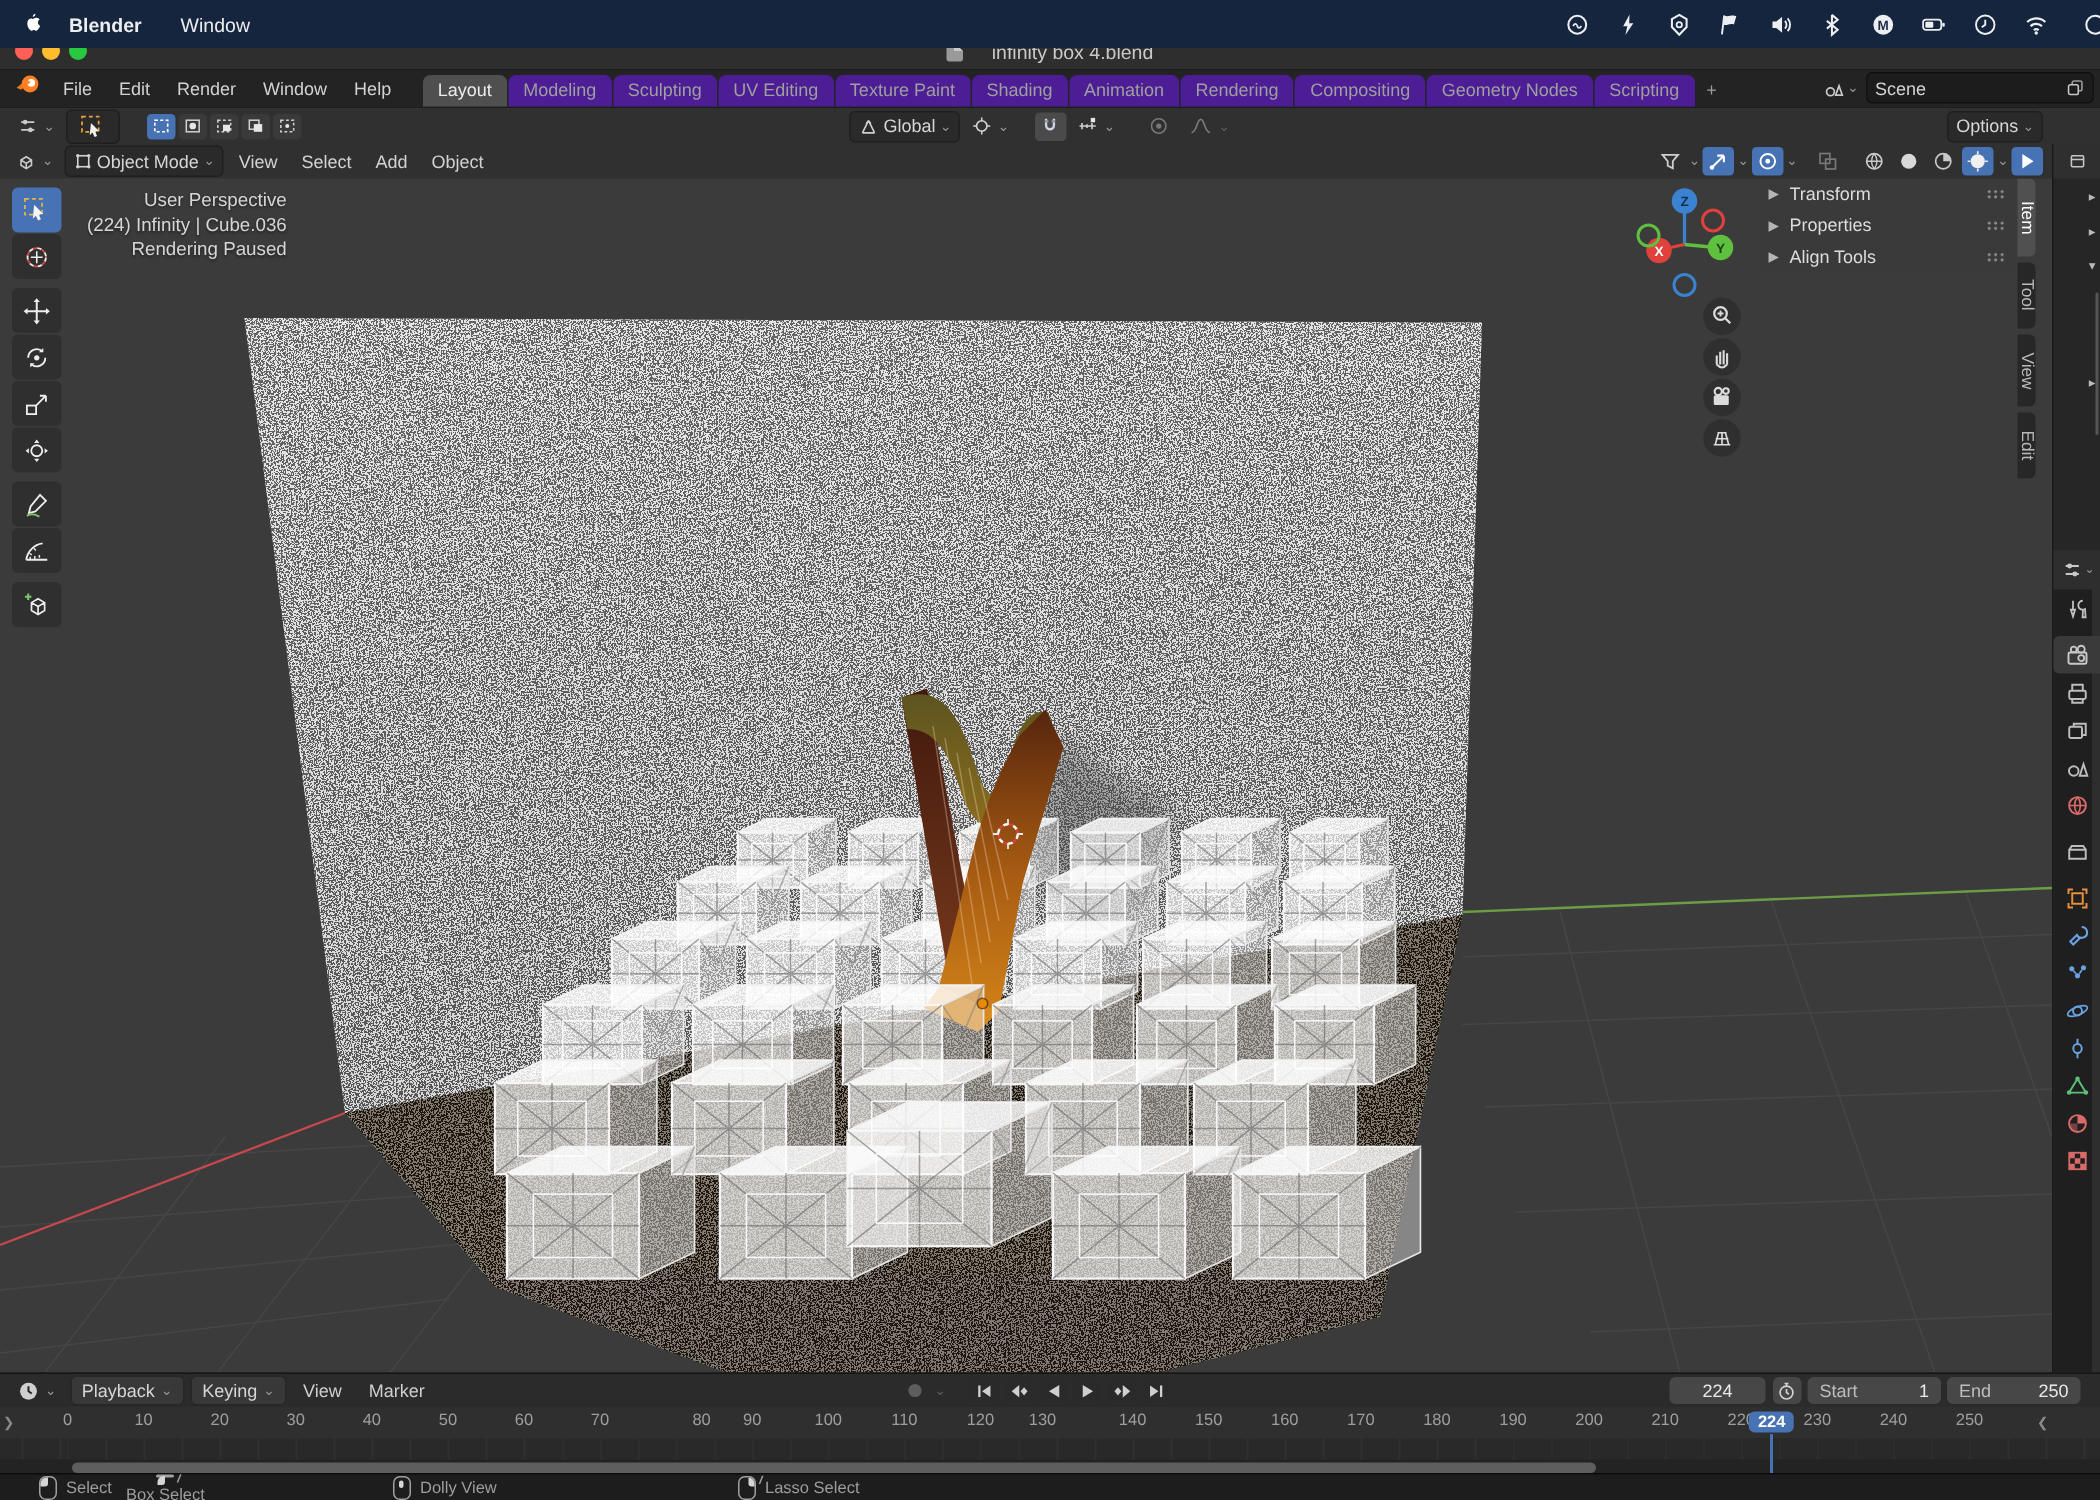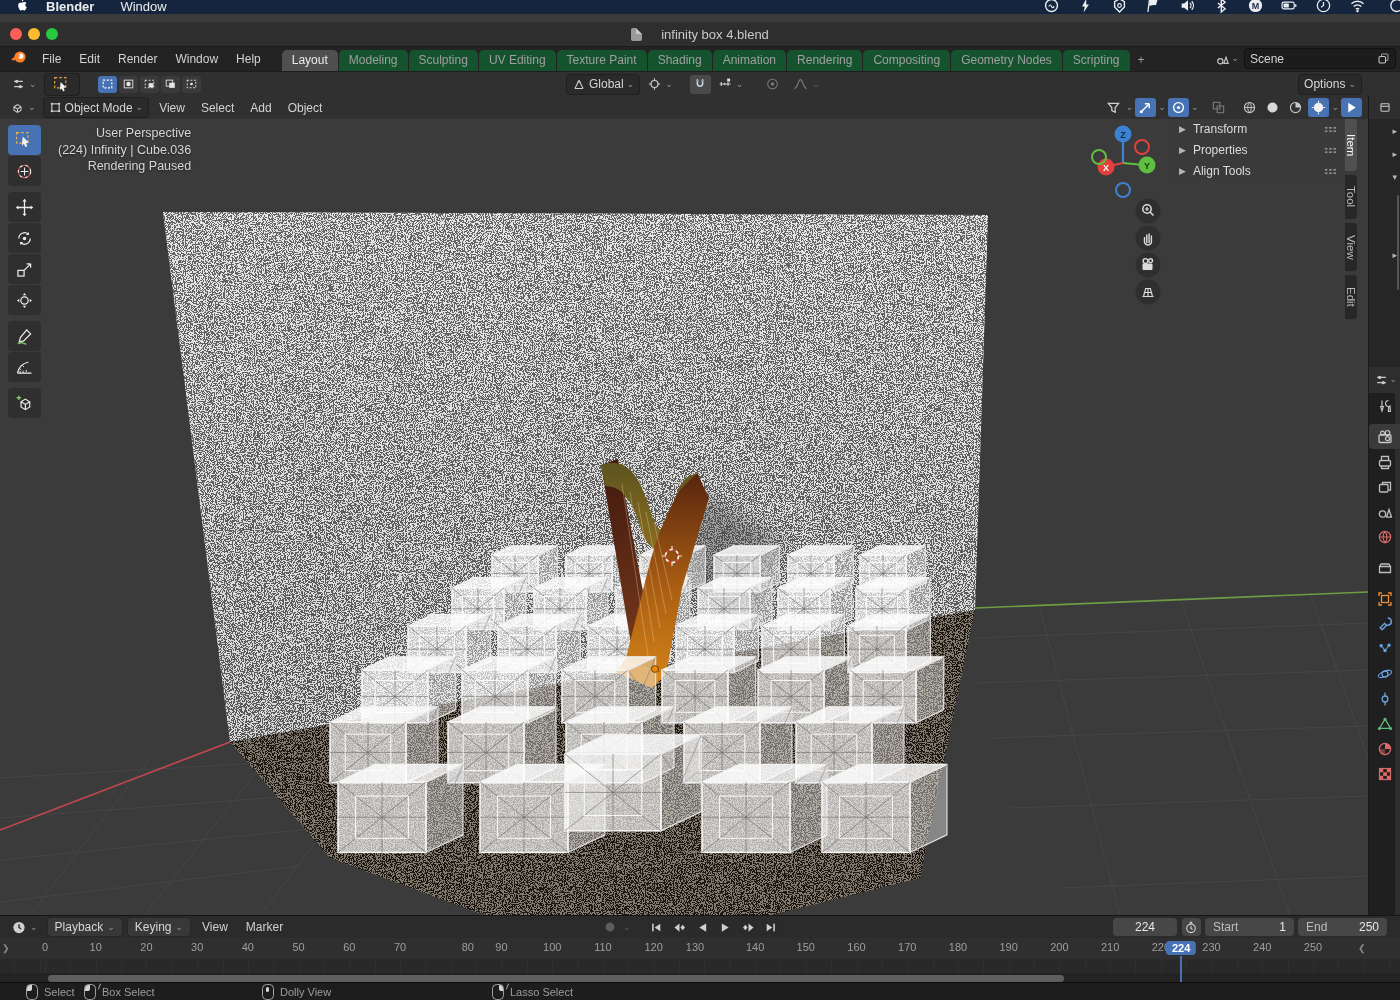--- a/index.html
+++ b/index.html
@@ -1,21 +1,21 @@
 <!DOCTYPE html>
 <html><head>
 <meta charset="utf-8">
 <style>
   html,body{margin:0;padding:0;background:#000;font-family:"Liberation Sans",sans-serif;}
   #root{position:relative;width:1400px;height:1000px;overflow:hidden;background:#3b3b3b;
         -webkit-font-smoothing:antialiased;}
   .bar{position:absolute;left:0;right:0;}
 
   
-  #macbar{top:0;height:14px;background:#15253e;display:flex;align-items:flex-end;
+  #macbar{top:0;height:32px;background:#15253e;display:flex;align-items:center;
           color:#ecedef;font-size:13px;z-index:40;}
   #macbar .apple{margin:0 18px 0 14px;display:flex;align-items:center;}
   #macbar .appname{font-weight:bold;margin-right:26px;}
   #macbar .macmenu{margin-right:26px;}
   #mac-status{margin-left:auto;display:flex;align-items:center;gap:17px;padding-right:0;}
   #mac-status .sic{width:17px;height:17px;display:flex;align-items:center;justify-content:center;}
 
   
   #titlebar{top:22px;height:24px;background:#2e2e2e;border-bottom:1px solid #1c1c1c;z-index:39;}
   .tl{position:absolute;top:6px;width:12px;height:12px;border-radius:50%;}
@@ -24,21 +24,21 @@
   .docicon{width:11px;height:13px;background:#9a9a9a;border-radius:2px;position:relative;}
   .docicon:after{content:"";position:absolute;right:0;top:0;border:3px solid #2e2e2e;
       border-left-color:#c9c9c9;border-bottom-color:#c9c9c9;}
 
   
   #topbar{top:46px;height:25px;background:#232323;display:flex;align-items:flex-end;z-index:38;}
   #topbar .menus{display:flex;align-items:center;height:25px;}
   #topbar .tmenu{color:#d2d2d2;font-size:12px;padding:0 9px;height:25px;display:flex;align-items:center;border-radius:3px;}
   #blender-logo{margin:0 6px 0 10px;align-self:center;}
   #workspace-tabs{display:flex;align-items:flex-end;margin-left:12px;}
-  .wtab{font-size:12px;color:#9f9f9f;background:#14532d;padding:3px 10px 4px;margin-right:1px;
+  .wtab{font-size:12px;color:#9f9f9f;background:#4c1d95;padding:3px 10px 4px;margin-right:1px;
         border-radius:5px 5px 0 0;white-space:nowrap;}
   .wtab.active{background:#4f4f4f;color:#ececec;}
   #scene-sel{margin-left:auto;display:flex;align-items:center;height:25px;padding-right:4px;gap:2px;}
   #scene-sel .iconbtn{display:flex;align-items:center;gap:1px;padding:2px 3px;}
   #scene-field{width:140px;height:19px;background:#1c1c1c;border:1px solid #111;border-radius:4px;
       display:flex;align-items:center;color:#d3d3d3;font-size:12px;padding:0 5px;}
   #scene-field .cname{flex:1;}
 
   
   #toolrow{top:71px;height:24px;background:#303030;border-top:1px solid #1d1d1d;z-index:37;}
@@ -1208,21 +1208,21 @@
       <span id="playhead-line" style="left: 1180.13px; top: 40px; height: 27px;"></span>
     </div>
 
   <div class="bar" id="statusbar">
       <span class="hint" style="left: 26px;">
         <span class="mouse">
           <i class="lmb"></i>
         </span>
         <span>Select</span>
       </span>
-      <span class="hint" style="left: 84px;">
+      <span class="hint" style="left: 84px; flex-direction: column;">
         <span class="mouse drag">
           <i class="lmb"></i>
         </span>
         <span>Box Select</span>
       </span>
       <span class="hint" style="left: 262px;">
         <span class="mouse">
           <i class="mmb"></i>
         </span>
         <span>Dolly View</span>

